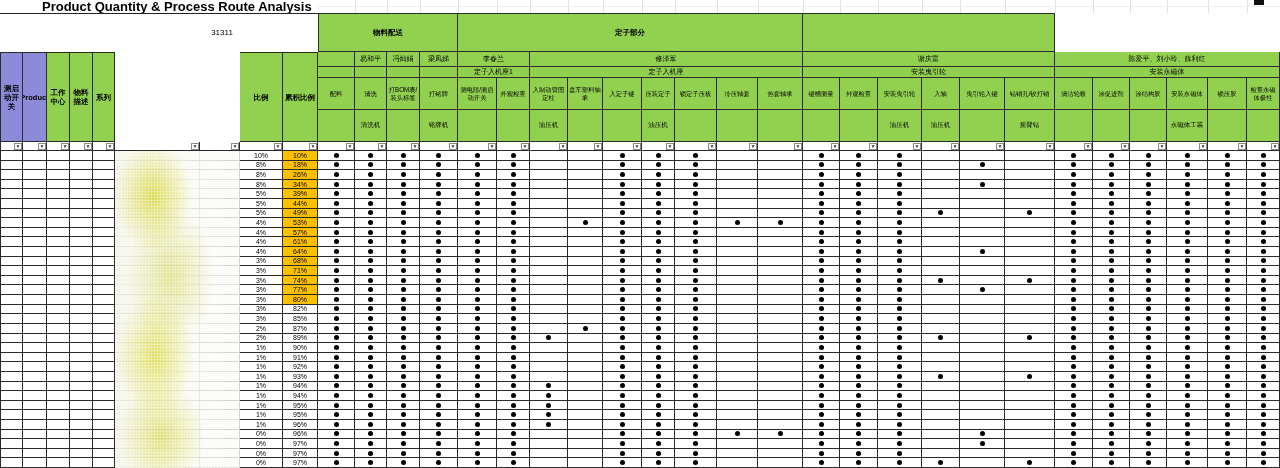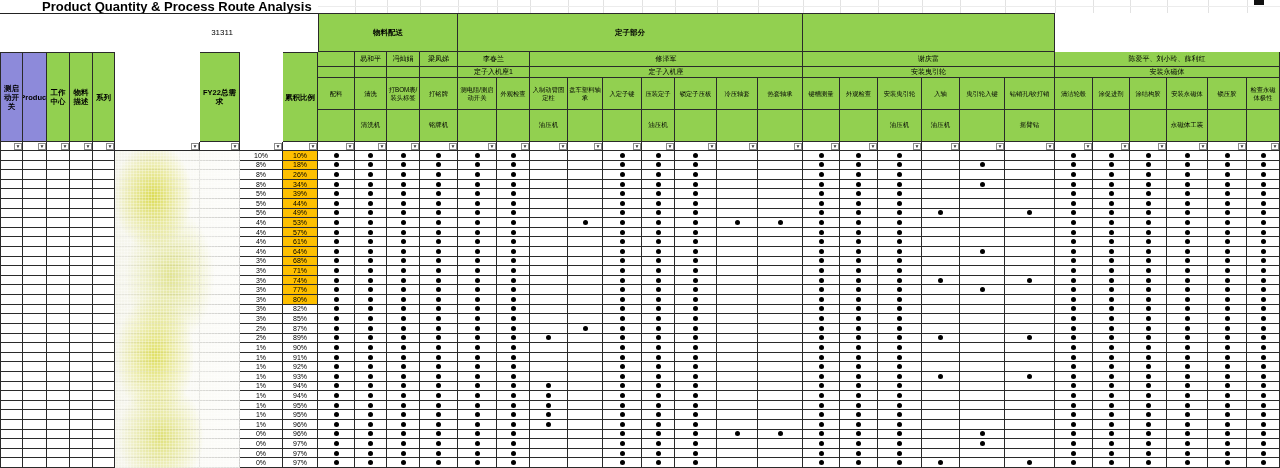--- a/index.html
+++ b/index.html
@@ -140,21 +140,21 @@
     <div class="abs cell green mach" style="left: 1167px; top: 110px; width: 41px; height: 32px;">永磁体工装</div>
     <div class="abs cell green op" style="left: 1208px; top: 78px; width: 39px; height: 32px;">锁压胶</div>
     <div class="abs cell green mach" style="left: 1208px; top: 110px; width: 39px; height: 32px;"></div>
     <div class="abs cell green op" style="left: 1247px; top: 78px; width: 33px; height: 32px;">检查永磁体极性</div>
     <div class="abs cell green mach" style="left: 1247px; top: 110px; width: 33px; height: 32px;"></div>
     <div class="abs cell lhead bt purple bl" style="left: 0px; top: 52px; width: 23px; height: 90px;">测启动开关</div>
     <div class="abs cell lhead bt purple" style="left: 23px; top: 52px; width: 24px; height: 90px;">Product</div>
     <div class="abs cell lhead bt green" style="left: 47px; top: 52px; width: 23px; height: 90px;">工作中心</div>
     <div class="abs cell lhead bt green" style="left: 70px; top: 52px; width: 23px; height: 90px;">物料描述</div>
     <div class="abs cell lhead bt green" style="left: 93px; top: 52px; width: 22px; height: 90px;">系列</div>
-    <div class="abs cell lhead bt green" style="left: 200px; top: 52px; width: 40px; height: 90px;">FY22总需求</div>
+    <div class="abs cell lhead bt green" style="left: 240px; top: 52px; width: 43px; height: 90px;">比例</div>
     <div class="abs cell lhead bt green" style="left: 283px; top: 52px; width: 35px; height: 90px;">累积比例</div>
     <div class="abs cell bl" style="left: 0px; top: 142px; width: 23px; height: 9px;"></div>
     <div class="abs fbtn" style="left: 14px; top: 143px; width: 8px; height: 7px;">
       <span>▼</span>
     </div>
     <div class="abs cell" style="left: 23px; top: 142px; width: 24px; height: 9px;"></div>
     <div class="abs fbtn" style="left: 38px; top: 143px; width: 8px; height: 7px;">
       <span>▼</span>
     </div>
     <div class="abs cell" style="left: 47px; top: 142px; width: 23px; height: 9px;"></div>

